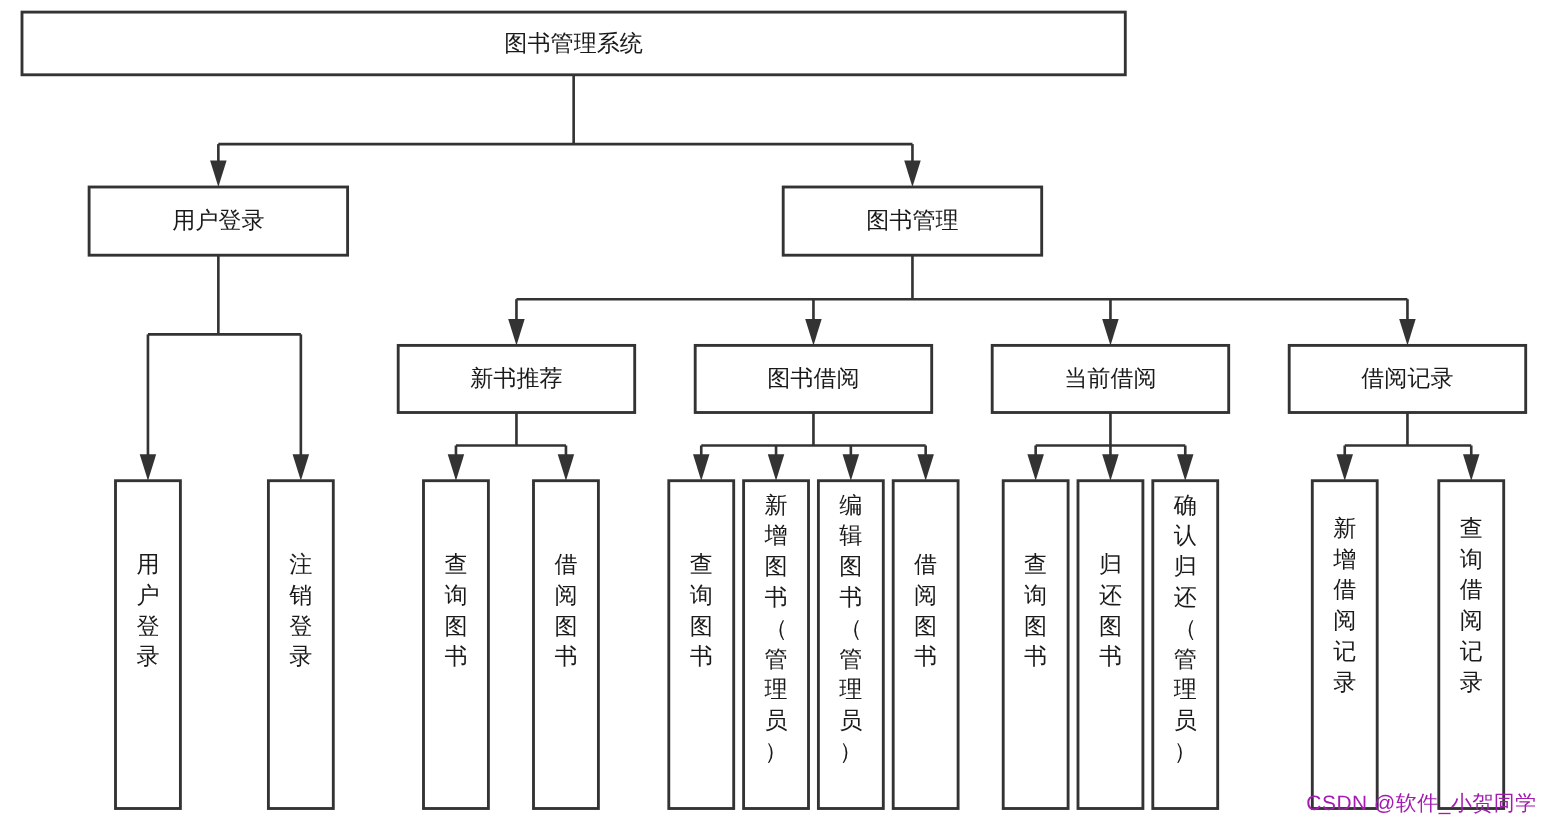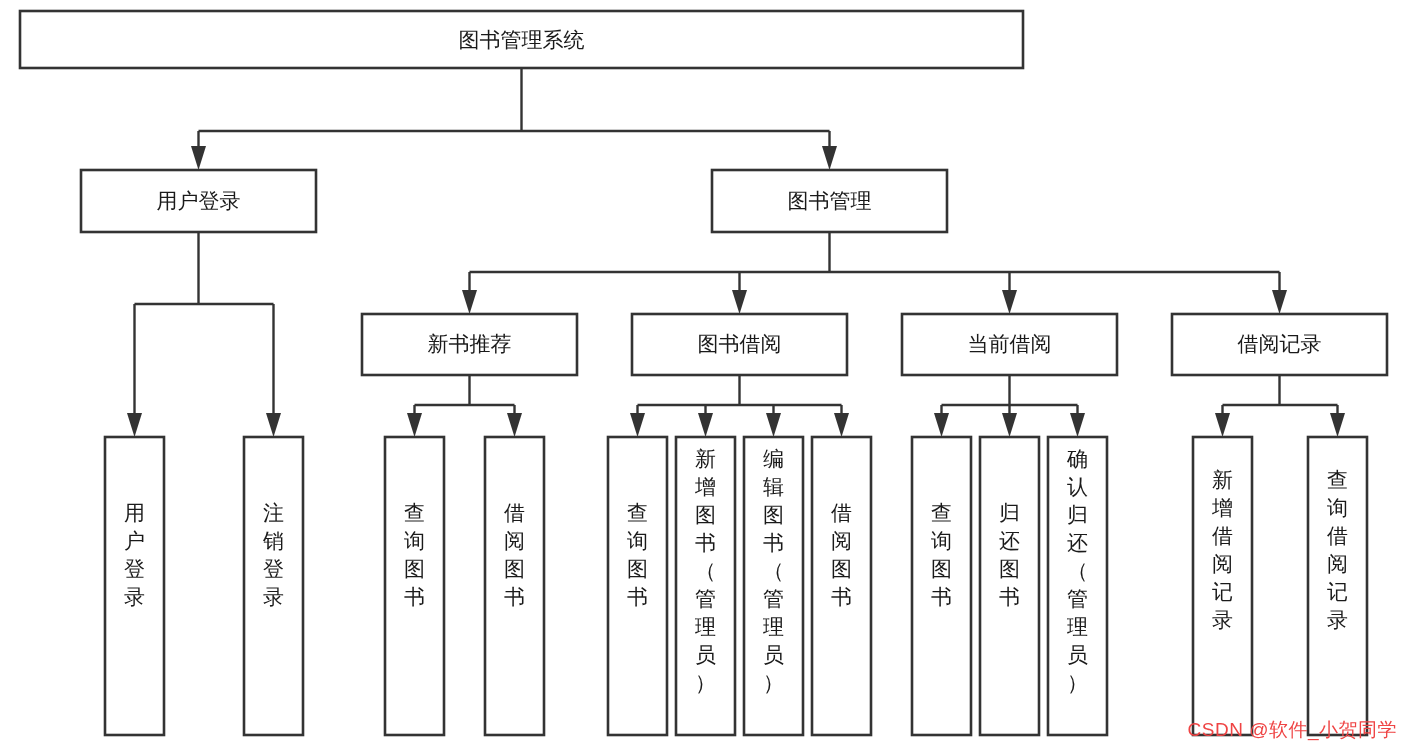--- a/index.html
+++ b/index.html
@@ -51,21 +51,21 @@
   .arrow-head {
     fill: #333333;
     stroke: none;
   }
   .watermark {
     position: absolute;
     right: 8px;
     bottom: 4px;
     font-family: "Liberation Sans", "DejaVu Sans", sans-serif;
     font-size: 19px;
-    color: #ef4444;
+    color: #a21caf;
     white-space: nowrap;
     letter-spacing: 0.5px;
   }
 </style>
 </head>
 <body>
 
 <div id="chart-root">
   <svg width="1405" height="747" viewBox="0 0 1405 747" xmlns="http://www.w3.org/2000/svg">
 

